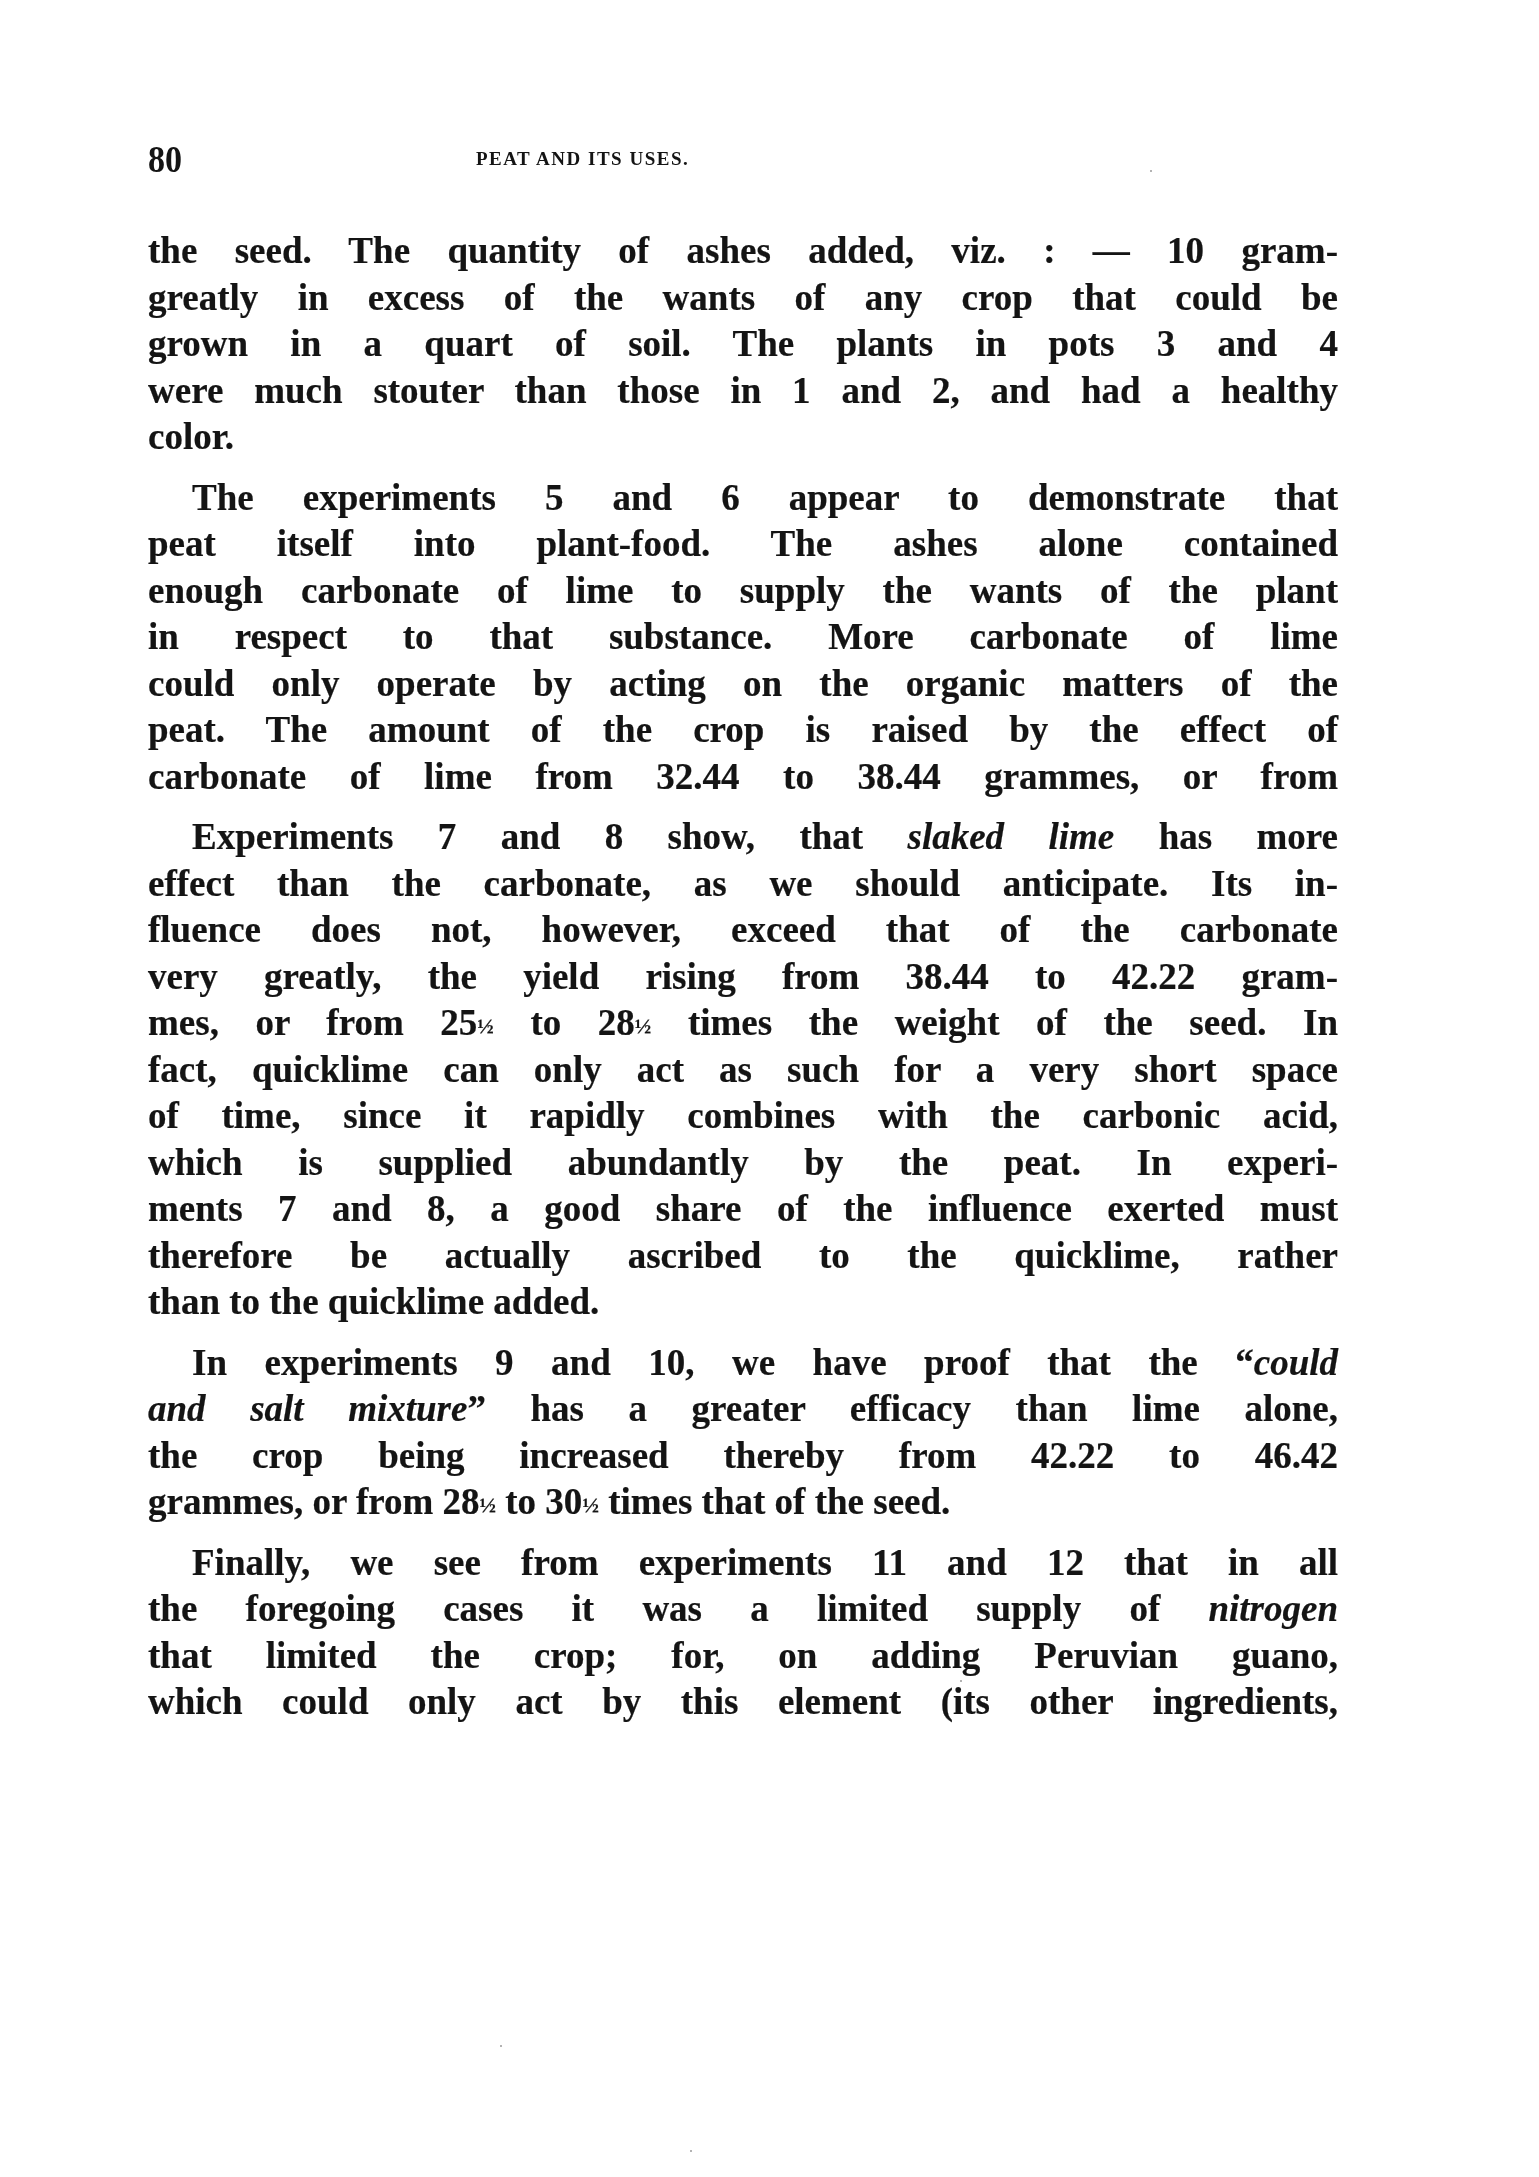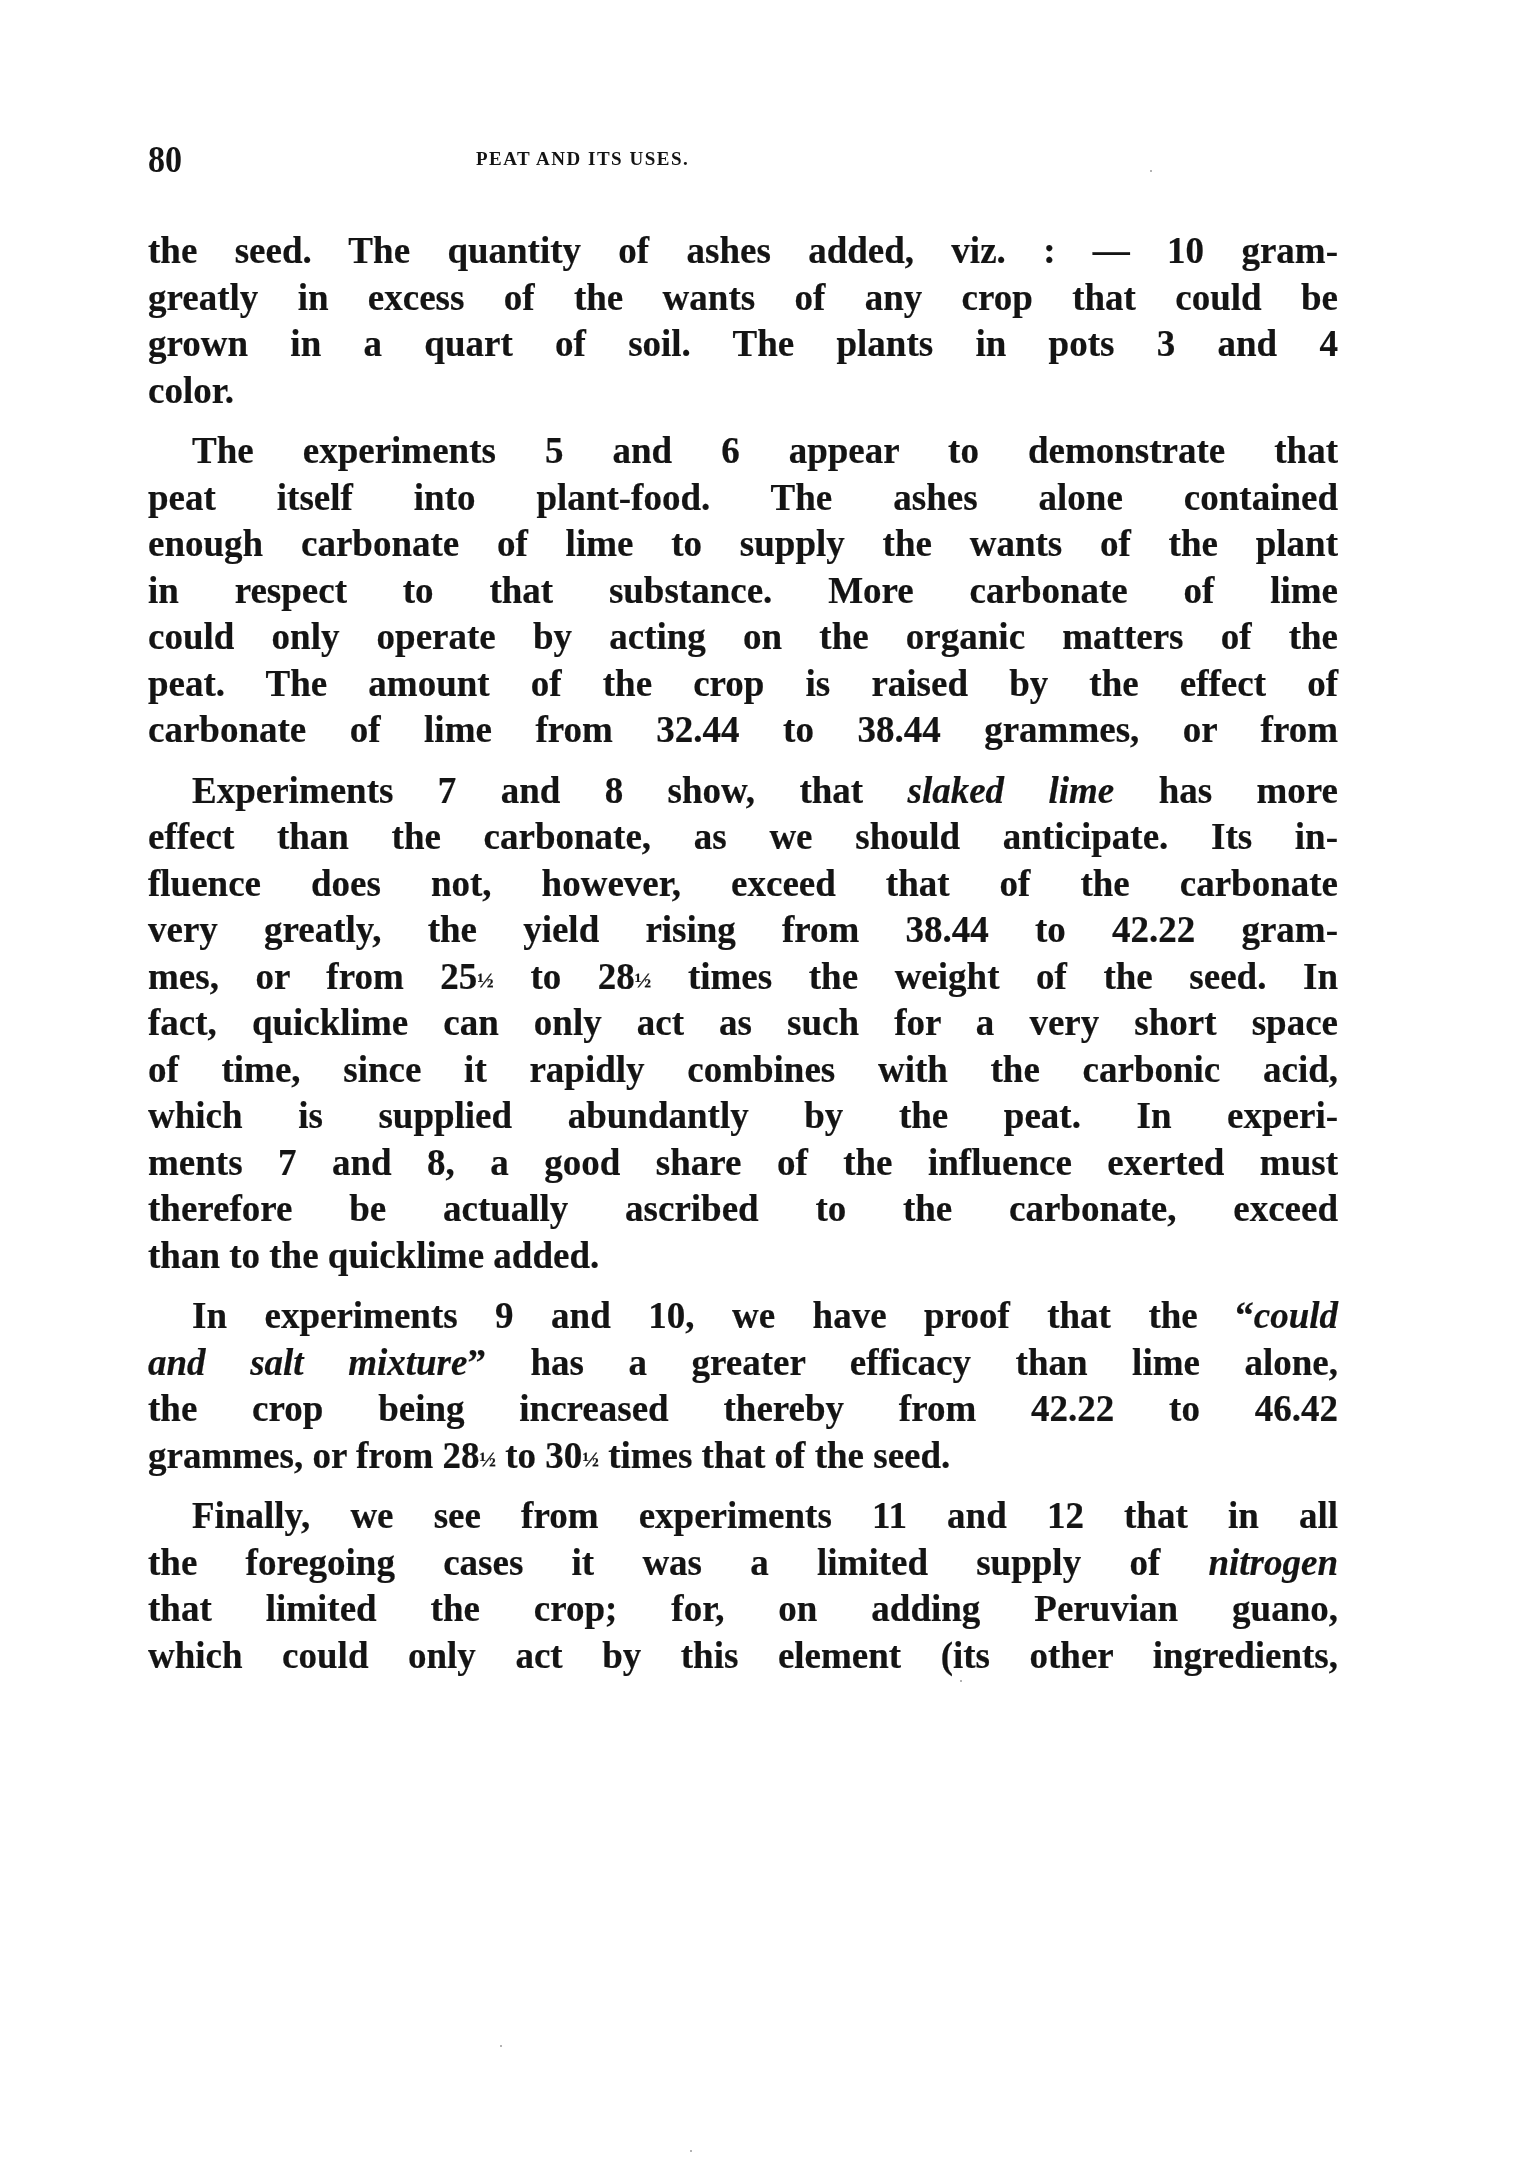--- a/index.html
+++ b/index.html
@@ -102,20 +102,21 @@
     <span class="page-number">80</span>
     <span class="running-title">PEAT AND ITS USES.</span>
   </div>
 
   <div class="body-text">
 
     <div class="paragraph">
       <span class="line">the seed.  The quantity of ashes added, viz. : — 10 gram-</span>
       <span class="line">greatly in excess of the wants of any crop that could be</span>
       <span class="line">grown in a quart of soil.  The plants in pots 3 and 4</span>
+      <span class="line">were much stouter than those in 1 and 2, and had a healthy</span>
       <span class="line last">color.</span>
     </div>
     <div class="para-gap"></div>
 
     <div class="paragraph">
       <span class="line indent">The experiments 5 and 6 appear to demonstrate that</span>
       <span class="line">peat itself into plant-food.  The ashes alone contained</span>
       <span class="line">enough carbonate of lime to supply the wants of the plant</span>
       <span class="line">in respect to that substance.  More carbonate of lime</span>
       <span class="line">could only operate by acting on the organic matters of the</span>
@@ -127,21 +128,21 @@
     <div class="paragraph">
       <span class="line indent"><span>Experiments 7 and 8 show, that </span><em>slaked lime</em><span> has more</span></span>
       <span class="line">effect than the carbonate, as we should anticipate.  Its in-</span>
       <span class="line">fluence does not, however, exceed that of the carbonate</span>
       <span class="line">very greatly, the yield rising from 38.44 to 42.22 gram-</span>
       <span class="line"><span>mes, or from 25</span><span class="frac">½</span><span> to 28</span><span class="frac">½</span><span> times the weight of the seed.  In</span></span>
       <span class="line">fact, quicklime can only act as such for a very short space</span>
       <span class="line">of time, since it rapidly combines with the carbonic acid,</span>
       <span class="line">which is supplied abundantly by the peat.  In experi-</span>
       <span class="line">ments 7 and 8, a good share of the influence exerted must</span>
-      <span class="line">therefore be actually ascribed to the carbonate, exceed</span>
+      <span class="line">therefore be actually ascribed to the quicklime, rather</span>
       <span class="line last">than to the quicklime added.</span>
     </div>
     <div class="para-gap"></div>
 
     <div class="paragraph">
       <span class="line indent"><span>In experiments 9 and 10, we have proof that the “</span><em>could</em></span>
       <span class="line"><em>and salt mixture</em><span>” has a greater efficacy than lime alone,</span></span>
       <span class="line">the crop being increased thereby from 42.22 to 46.42</span>
       <span class="line last"><span>grammes, or from 28</span><span class="frac">½</span><span> to 30</span><span class="frac">½</span><span> times that of the seed.</span></span>
     </div>

